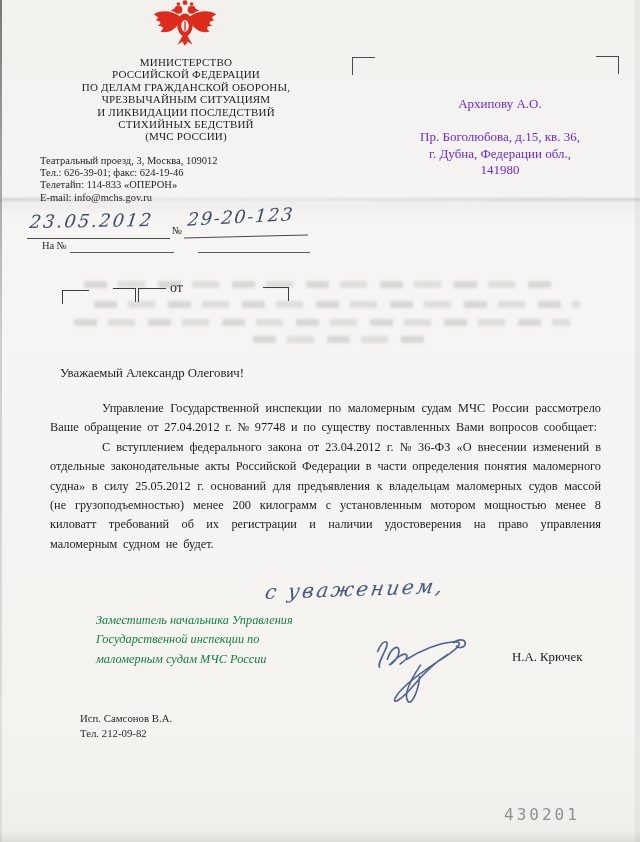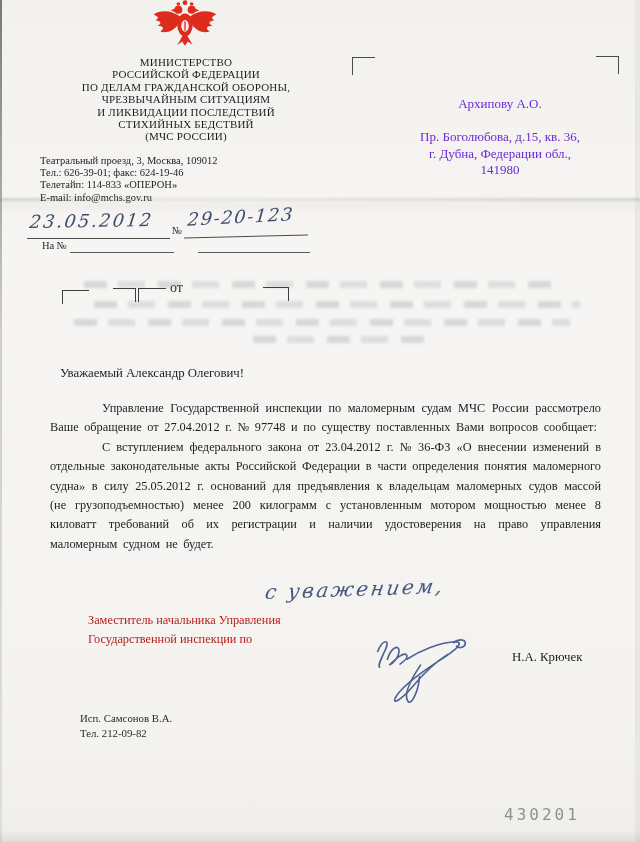--- a/index.html
+++ b/index.html
@@ -71,21 +71,21 @@
 
   
   .salutation{left:60px;top:366px;width:560px;text-align:left;font-size:12.8px;color:#1d1d1d;}
   .body-text{left:50px;top:399px;width:551px;font-size:12.3px;line-height:19.4px;
     text-align:justify;word-spacing:2.5px;color:#1d1d1d;}
   .body-text p{margin:0;text-indent:52px;}
 
   
   .closing-hw{left:266px;top:577px;font-size:20px;letter-spacing:2.5px;
     color:#465a80;transform:skewX(-11deg) rotate(-2deg);}
-  .sign-title{left:88px;top:611px;font-size:12.3px;line-height:19.3px;color:#b91c1c;}
+  .sign-title{left:96px;top:611px;font-size:12.3px;line-height:19.3px;color:#15803d;font-style:italic;}
   .signature{left:364px;top:630px;}
   .signer{left:512px;top:650px;font-size:12.8px;color:#1d1d1d;}
 
   
   .executor{left:80px;top:711px;font-size:10.8px;line-height:14.6px;color:#2a2a2a;}
   .scan-number{left:504px;top:805px;font-family:"DejaVu Sans Mono", monospace;
     font-size:16px;letter-spacing:3px;color:#8f8f8f;}
 </style>
 </head>
 <body>
@@ -166,20 +166,21 @@
 <div class="abs salutation">Уважаемый Александр Олегович!</div>
 <div class="abs body-text">
   <p>Управление Государственной инспекции по маломерным судам МЧС России рассмотрело Ваше обращение от 27.04.2012 г. № 97748 и по существу поставленных Вами вопросов сообщает:</p>
   <p>С вступлением федерального закона от 23.04.2012 г. № 36-ФЗ «О внесении изменений в отдельные законодательные акты Российской Федерации в части определения понятия маломерного судна» в силу 25.05.2012 г. оснований для предъявления к владельцам маломерных судов массой (не грузоподъемностью) менее 200 килограмм с установленным мотором мощностью менее 8 киловатт требований об их регистрации и наличии удостоверения на право управления маломерным судном не будет.</p>
 </div>
 
 <div class="abs hw closing-hw">с уважением,</div>
 <div class="abs sign-title">
   <div>Заместитель начальника Управления</div>
   <div>Государственной инспекции по</div>
+  <div>маломерным судам МЧС России</div>
 </div>
 <div class="abs signature">
   <svg width="112" height="78" viewBox="0 0 115 80">
     <g fill="none" stroke="#3f568c" stroke-width="1.7" stroke-linecap="round" opacity="0.92">
       <path d="M14,22 C20,8 27,10 22,20 C18,29 14,36 16,38"></path>
       <path d="M24,30 C28,18 36,14 36,22 C36,28 30,34 26,36 C34,28 42,22 44,26 C45,29 40,33 37,35"></path>
       <path d="M44,30 C58,21 78,13 92,12 C102,11.5 99,17 84,27 C62,41 37,59 32,70 C29,77 38,72 50,58 C60,46 73,33 86,25"></path>
       <path d="M58,36 C50,48 40,66 45,73 C49,78 56,62 57,48"></path>
       <path d="M92,13 C97,8.5 104,9.5 104,13.5 C104,17.5 98,19.5 95,16.5"></path>
     </g>

